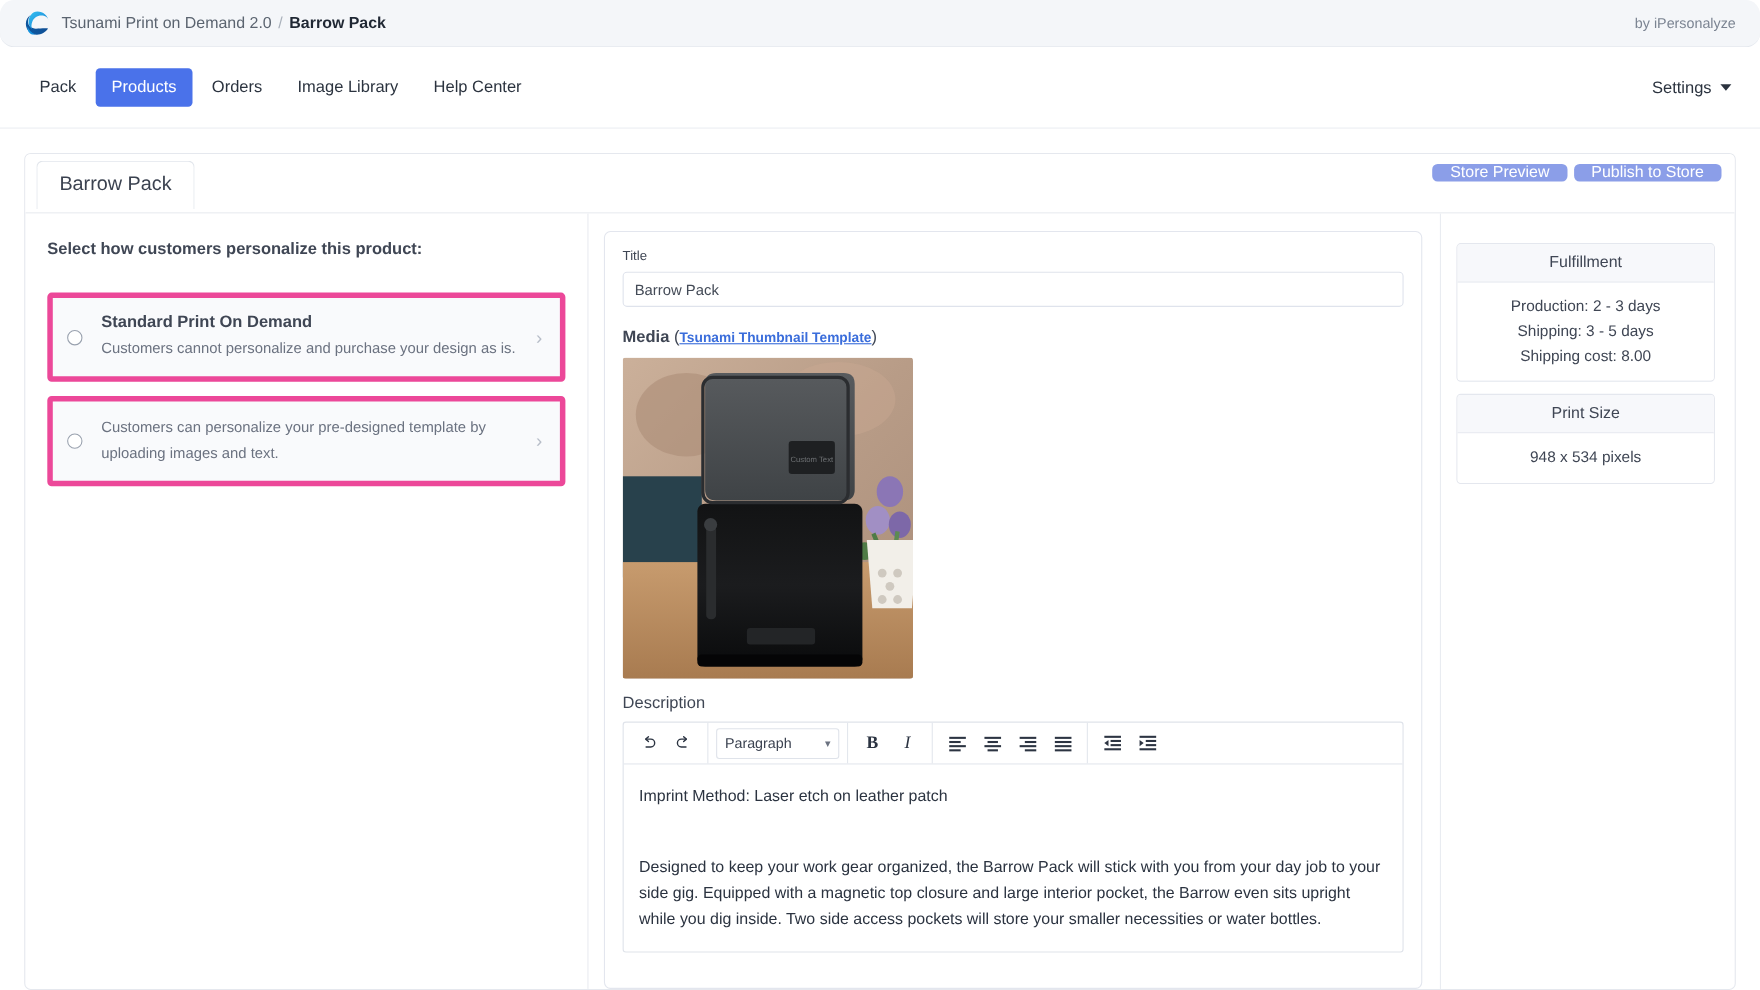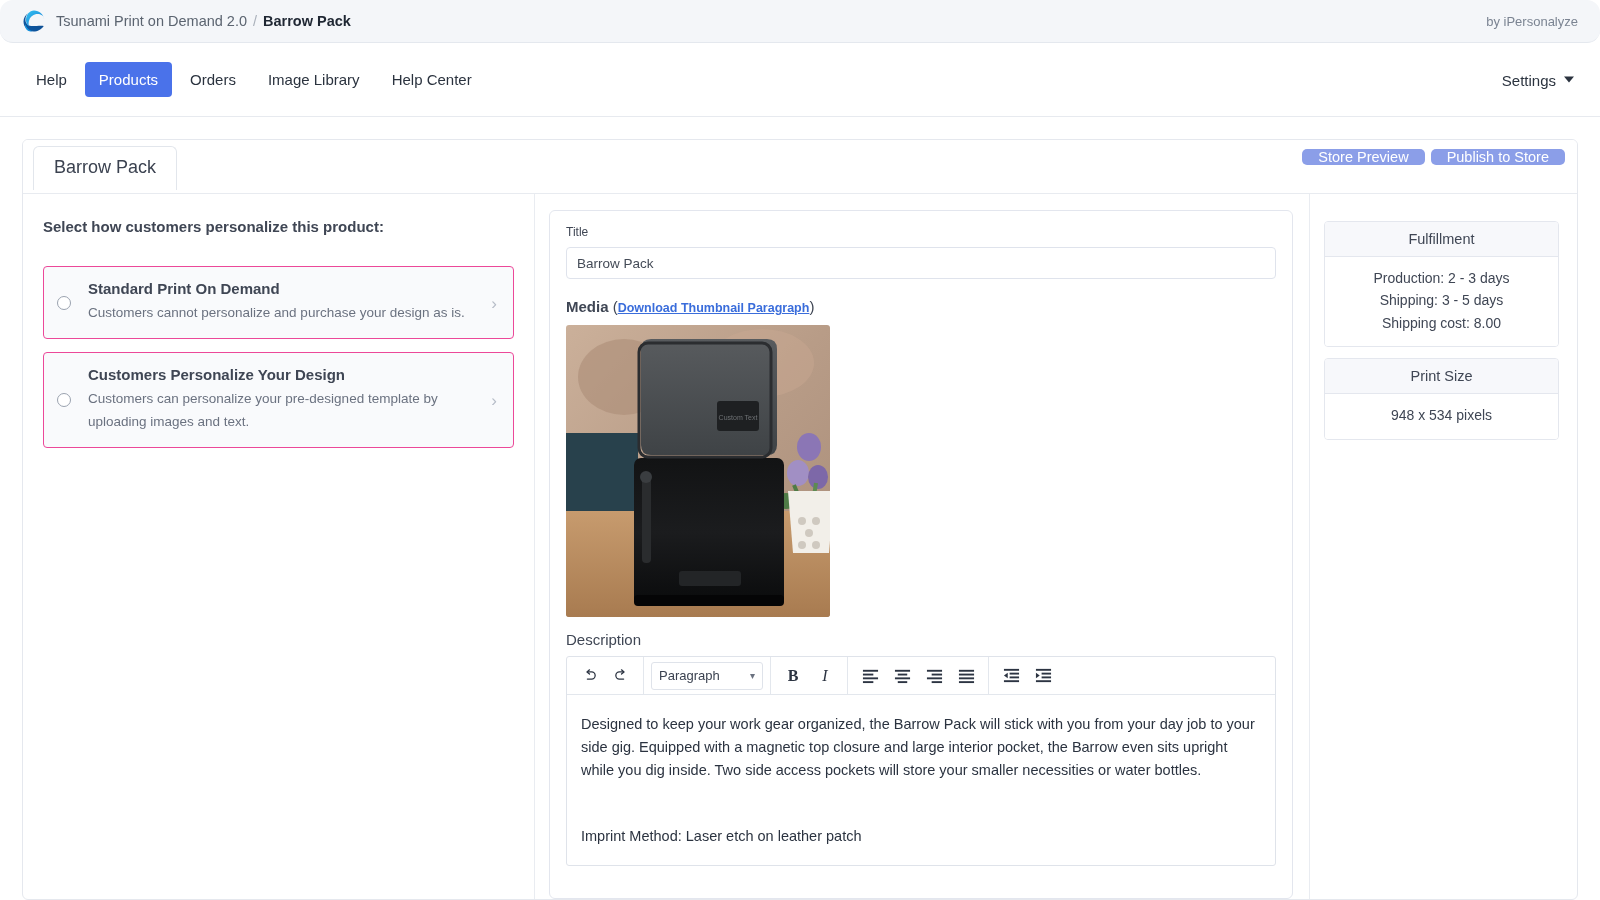--- a/index.html
+++ b/index.html
@@ -103,21 +103,21 @@
     width: 512px; flex: 0 0 512px;
     padding: 24px 20px 0 20px;
     border-right: 1px solid #e9ecf1;
   }
   .section-title {
     font-size: 15px; font-weight: 700; color: #3f4654;
     margin-bottom: 31px;
   }
   .opt {
     position: relative;
-    border: 1px solid #ec4899; border-radius: 4px;
+    border: 5px solid #ec4899; border-radius: 4px;
     background: #f9fafc;
     padding: 13px 40px 14px 44px;
     margin-bottom: 13px;
     cursor: pointer;
   }
   .opt .radio {
     position: absolute; left: 13px; top: 50%; transform: translateY(-50%);
     width: 14px; height: 14px; border-radius: 50%;
     border: 1px solid #9aa2af; background: #ffffff;
   }
@@ -281,21 +281,21 @@
   <div class="crumbs">
     <span class="app">Tsunami Print on Demand 2.0</span>
     <span class="sep">/</span>
     <span class="cur">Barrow Pack</span>
   </div>
   <div class="byline">by iPersonalyze</div>
 </div>
 
 <div class="navbar">
   <div class="nav-items">
-    <div class="nav-item">Help</div>
+    <div class="nav-item">Pack</div>
     <div class="nav-item active">Products</div>
     <div class="nav-item">Orders</div>
     <div class="nav-item">Image Library</div>
     <div class="nav-item">Help Center</div>
   </div>
   <div class="settings">
     <span>Settings</span>
     <span class="caret"></span>
   </div>
 </div>
@@ -318,36 +318,35 @@
 
         <div class="opt">
           <span class="radio"></span>
           <div class="opt-title">Standard Print On Demand</div>
           <div class="opt-desc">Customers cannot personalize and purchase your design as is.</div>
           <span class="chev">›</span>
         </div>
 
         <div class="opt">
           <span class="radio"></span>
-          <div class="opt-title">Customers Personalize Your Design</div>
           <div class="opt-desc">Customers can personalize your pre-designed template by uploading images and text.</div>
           <span class="chev">›</span>
         </div>
 
       </div>
 
       <div class="col-center">
         <div class="panel">
 
           <div class="field-label">Title</div>
           <input class="text-input" value="Barrow Pack" style="">
 
           <div class="media-row">
             <span>Media</span>
-            <span class="paren">(</span><a>Download Thumbnail Paragraph</a><span class="paren">)</span>
+            <span class="paren">(</span><a>Tsunami Thumbnail Template</a><span class="paren">)</span>
           </div>
 
           <div class="thumb">
             <svg viewBox="0 0 264 292" width="264" height="292" preserveAspectRatio="none">
               <defs>
                 <linearGradient id="bgw" x1="0" y1="0" x2="0" y2="1">
                   <stop offset="0" stop-color="#c4a894"></stop>
                     <stop offset="0.45" stop-color="#b59a88"></stop>
                   <stop offset="0.62" stop-color="#2f4550"></stop>
                     <stop offset="0.72" stop-color="#9d seg"></stop>
@@ -492,22 +491,22 @@
                         <rect x="7" y="6" width="10" height="2"></rect>
                         <rect x="7" y="10" width="10" height="2"></rect>
                         <rect x="1" y="14" width="16" height="2"></rect>
                         <path d="M1 6 L5 9 L1 12 Z"></path>
                       </g>
                     </svg>
                 </div>
               </div>
             </div>
             <div class="editor-body">
+              <p>Imprint Method: Laser etch on leather patch</p>
               <p>Designed to keep your work gear organized, the Barrow Pack will stick with you from your day job to your side gig. Equipped with a magnetic top closure and large interior pocket, the Barrow even sits upright while you dig inside. Two side access pockets will store your smaller necessities or water bottles.</p>
-              <p>Imprint Method: Laser etch on leather patch</p>
             </div>
           </div>
 
         </div>
       </div>
 
       <div class="col-right">
 
 
         <div class="info-box">

